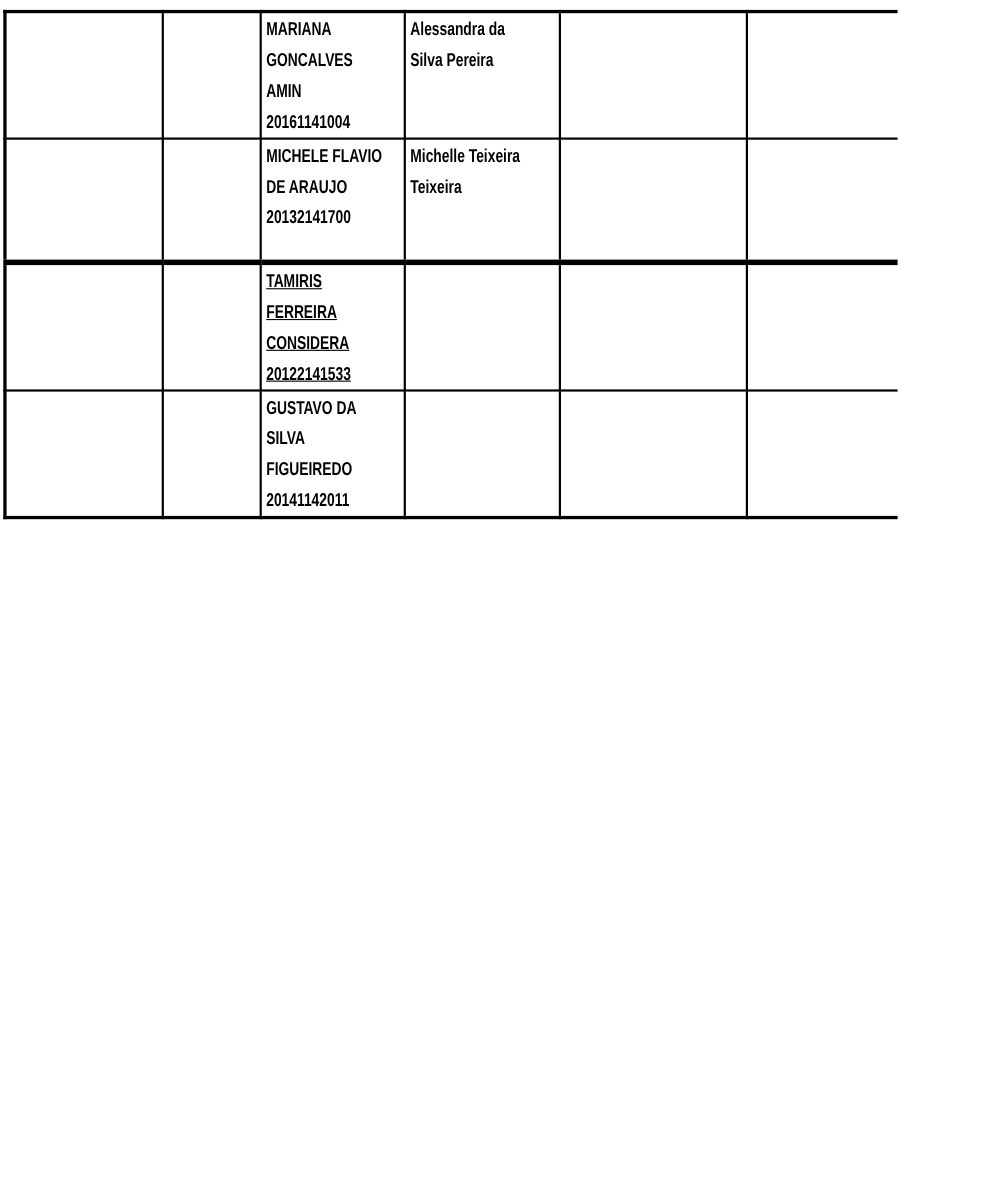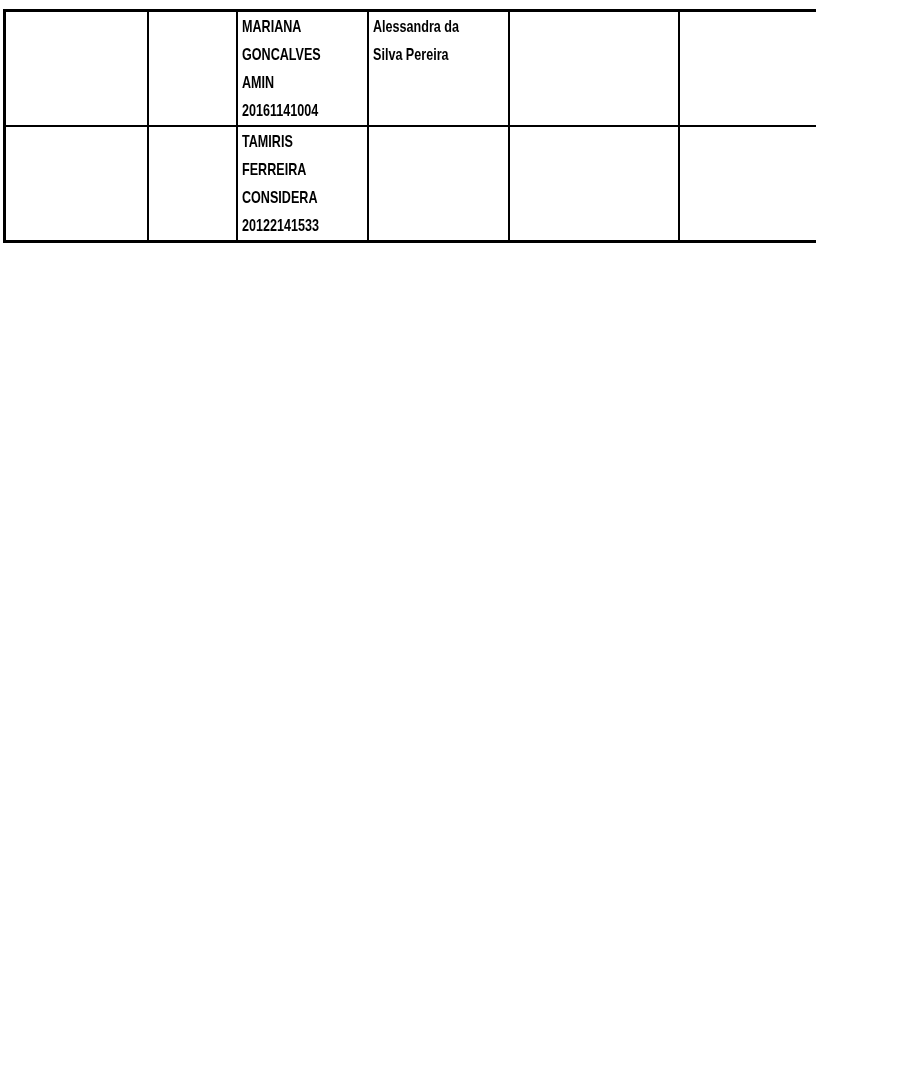--- a/index.html
+++ b/index.html
@@ -39,21 +39,21 @@
     font-weight: 700;
     line-height: 28px;
     white-space: pre;
     transform: scaleX(0.74);
     transform-origin: 0 0;
     letter-spacing: 0px;
   }
   
   tr.r0 { height: 114px; }
   tr.r1 { height: 112px; }
-  tr.r2 { height: 111px; }
+  tr.r2 { height: 111px; text-decoration: underline; }
   tr.r3 { height: 86px;  }
   tr.r4 { height: 116px; }
 </style>
 </head>
 <body>
 
 <div class="page">
   <table class="doc-table">
     <colgroup>
       <col style="width:143px">
@@ -81,20 +81,43 @@
             <div class="ct">Alessandra da
 Silva Pereira</div>
           </td>
         <td>
             <div class="ct"></div>
           </td>
         <td>
             <div class="ct"></div>
           </td>
       </tr>
+      <tr class="r1 section-end">
+        <td>
+            <div class="ct"></div>
+          </td>
+        <td>
+            <div class="ct"></div>
+          </td>
+        <td>
+            <div class="ct">MICHELE FLAVIO
+DE ARAUJO
+20132141700</div>
+          </td>
+        <td>
+            <div class="ct">Michelle Teixeira
+Teixeira</div>
+          </td>
+        <td>
+            <div class="ct"></div>
+          </td>
+        <td>
+            <div class="ct"></div>
+          </td>
+      </tr>
       <tr class="r2">
         <td>
             <div class="ct"></div>
           </td>
         <td>
             <div class="ct"></div>
           </td>
         <td>
             <div class="ct">TAMIRIS
 FERREIRA
@@ -104,15 +127,38 @@
         <td>
             <div class="ct"></div>
           </td>
         <td>
             <div class="ct"></div>
           </td>
         <td>
             <div class="ct"></div>
           </td>
       </tr>
+      <tr class="r4">
+        <td>
+            <div class="ct"></div>
+          </td>
+        <td>
+            <div class="ct"></div>
+          </td>
+        <td>
+            <div class="ct">GUSTAVO DA
+SILVA
+FIGUEIREDO
+20141142011</div>
+          </td>
+        <td>
+            <div class="ct"></div>
+          </td>
+        <td>
+            <div class="ct"></div>
+          </td>
+        <td>
+            <div class="ct"></div>
+          </td>
+      </tr>
     </tbody>
   </table>
 </div>
 
 </body></html>

